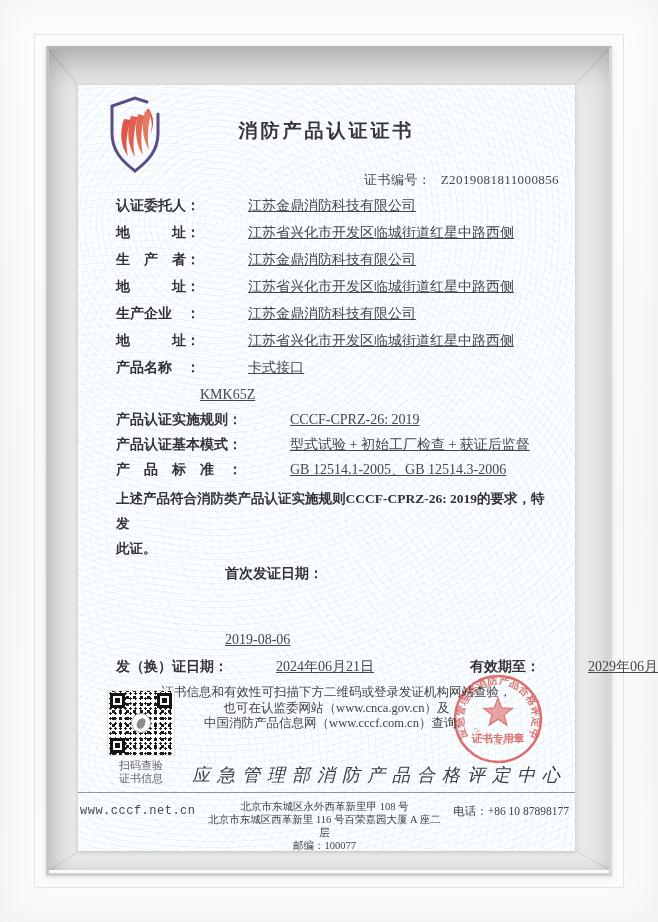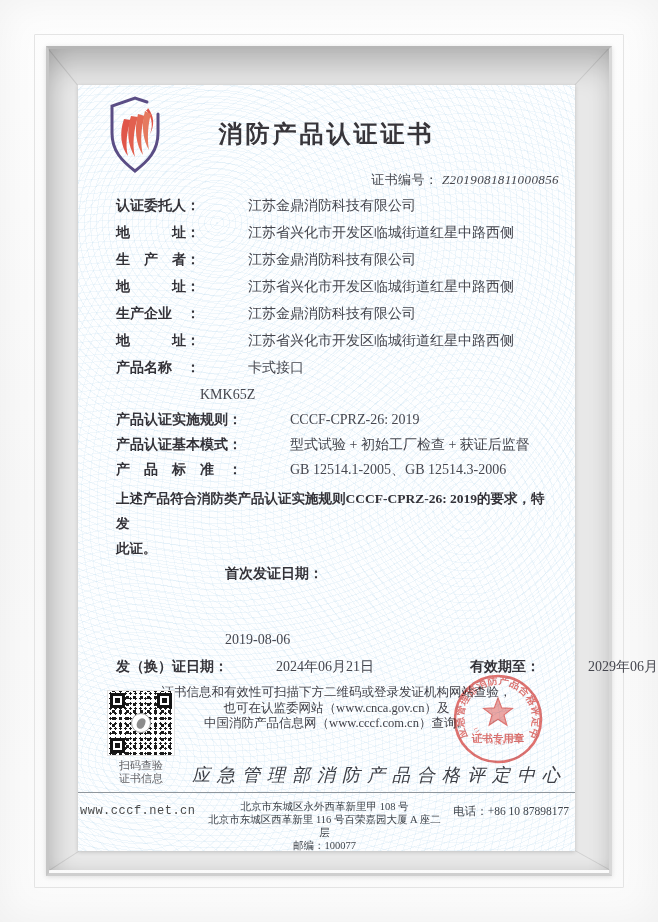--- a/index.html
+++ b/index.html
@@ -38,30 +38,30 @@
     background-image:
       repeating-radial-gradient(circle at 28% 18%, rgba(150,198,228,.14) 0 1px, transparent 1px 6px),
       repeating-radial-gradient(circle at 78% 55%, rgba(150,198,228,.11) 0 1px, transparent 1px 8px),
       repeating-radial-gradient(circle at 12% 88%, rgba(150,198,228,.12) 0 1px, transparent 1px 7px);
     box-shadow:0 1px 4px rgba(0,0,0,.18);
     color:#3a3a40;
   }
   .logo { position:absolute; left:25px; top:9px; width:64px; height:82px; }
   .title {
     position:absolute; top:33px; left:0; right:0; text-align:center;
-    font-size:24px; font-weight:bold; letter-spacing:3px; color:#37353a;
+    font-size:19px; font-weight:bold; letter-spacing:3px; color:#37353a;
   }
   .certno {
     position:absolute; top:86px; right:16px; font-size:13px; color:#45464d; letter-spacing:.4px;
   }
-  .certno .num { margin-left:0;font-style:italic; }
+  .certno .num { margin-left:6px; }
   .body { position:absolute; top:112px; left:38px; right:18px; font-size:14px; }
   .row { display:flex; line-height:18px; margin-bottom:9px; white-space:nowrap;gap:48px; }
   .row .lbl { font-weight:bold; color:#333238; flex:none; }
-  .row .val { color:#45464e; }
+  .row .val { color:#45464e;text-decoration:underline; }
   .row.tight { margin-bottom:7px; }
   .indent1 { padding-left:41px; }
   .indent2 { padding-left:84px; }
   .statement { font-weight:bold; font-size:13.5px; line-height:25px; color:#333238; }
   .firstissue { margin-top:4px; padding-left:109px;flex-direction:column; }
   .reissue { margin-top:7px;text-align:center; }
   .gap { display:inline-block; width:18px; }
   .dateval { color:#4e403c; }
   .notice { margin-top:9px; text-align:center; font-size:12.5px; line-height:15.5px; color:#3f3f46; }
   

